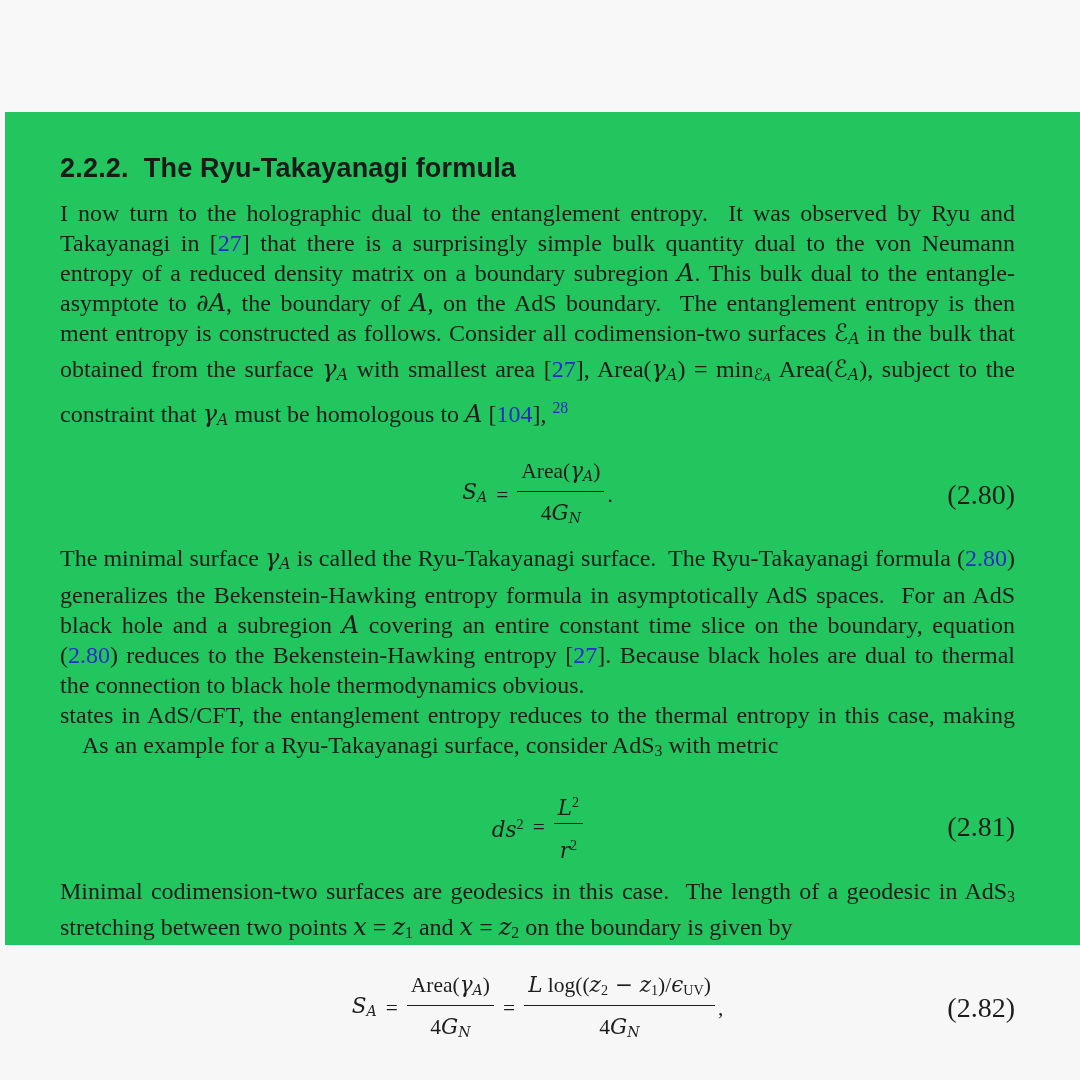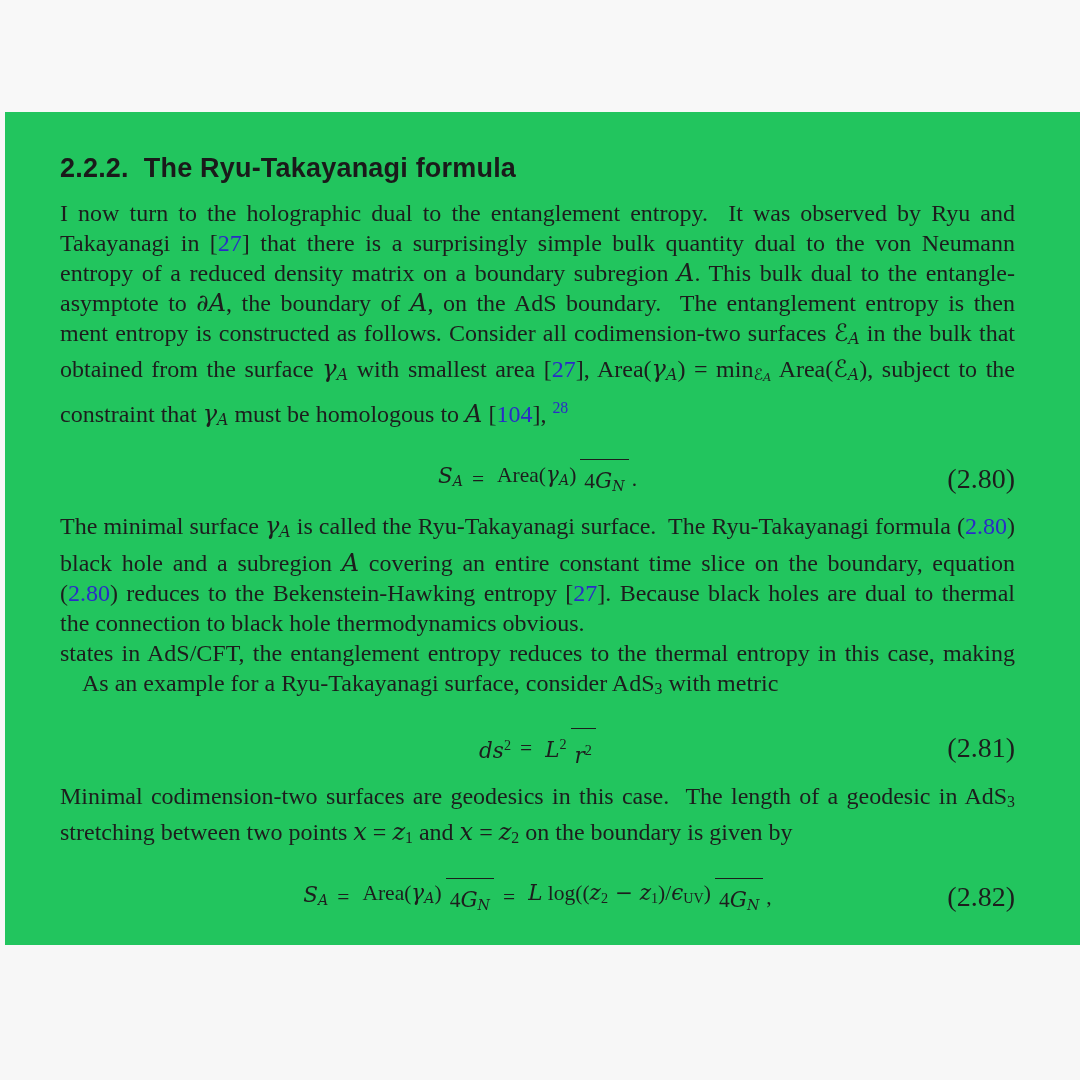--- a/index.html
+++ b/index.html
@@ -38,21 +38,21 @@
   .seg.s2 { font-size:0.48em; vertical-align:-0.38em; }
   .seg.sp { font-size:0.66em; vertical-align:0.55em; }
   .equation {
     position:relative;
     display:flex; justify-content:center; align-items:center;
     font-size:21.5px; line-height:24px;
     margin:24px 0 13px 0;
   }
   .eq-op { margin:0 9px; }
   .eq-tail { margin-left:3px; }
-  .frac { display:inline-flex; flex-direction:row; align-items:center; }
+  .frac { display:inline-flex; flex-direction:column; }
   .fnum { padding:0 4px 3px 4px; text-align:center; }
   .fden { border-top:1.6px solid #1d1d1d; padding:9px 4px 0 4px; text-align:center; }
   .eqno {
     position:absolute; right:0; top:50%; transform:translateY(-50%);
     font-size:28px; color:#1d1d1d;
   }
   .band-top { position:absolute; top:0; left:0; width:1080px; height:112px; background:#f8f8f8; }
   .band-bottom { position:absolute; top:945px; left:0; width:1080px; height:135px; background:#f7f7f7; }
 </style>
 </head>
@@ -83,20 +83,21 @@
     <span class="frac">
       <span class="fnum"><span class="seg">Area(</span><span class="seg it m">γ</span><span class="seg sb it m">A</span><span class="seg">)</span></span>
       <span class="fden"><span class="seg">4</span><span class="seg it m">G</span><span class="seg sb it m">N</span></span>
     </span>
     <span class="eq-tail"><span class="seg">.</span></span>
     <span class="eqno">(2.80)</span>
   </div>
 
   <div class="para">
       <div class="tline just"><span class="seg">The minimal surface </span><span class="seg it m">γ</span><span class="seg sb it m">A</span><span class="seg"> is called the Ryu-Takayanagi surface.  The Ryu-Takayanagi formula (</span><span class="seg lnk">2.80</span><span class="seg">)</span></div>
+      <div class="tline just"><span class="seg">generalizes the Bekenstein-Hawking entropy formula in asymptotically AdS spaces.  For an AdS</span></div>
       <div class="tline just"><span class="seg">black hole and a subregion </span><span class="seg it m">A</span><span class="seg"> covering an entire constant time slice on the boundary, equation</span></div>
       <div class="tline just"><span class="seg">(</span><span class="seg lnk">2.80</span><span class="seg">) reduces to the Bekenstein-Hawking entropy [</span><span class="seg lnk">27</span><span class="seg">]. Because black holes are dual to thermal</span></div>
       <div class="tline"><span class="seg">the connection to black hole thermodynamics obvious.</span></div>
       <div class="tline just"><span class="seg">states in AdS/CFT, the entanglement entropy reduces to the thermal entropy in this case, making</span></div>
       <div class="tline indent"><span class="seg">As an example for a Ryu-Takayanagi surface, consider AdS</span><span class="seg sb">3</span><span class="seg"> with metric</span></div>
     </div>
 
   <div class="equation">
     <span class="eq-part"><span class="seg it m">ds</span><span class="seg sp">2</span></span>
     <span class="eq-op">=</span>

